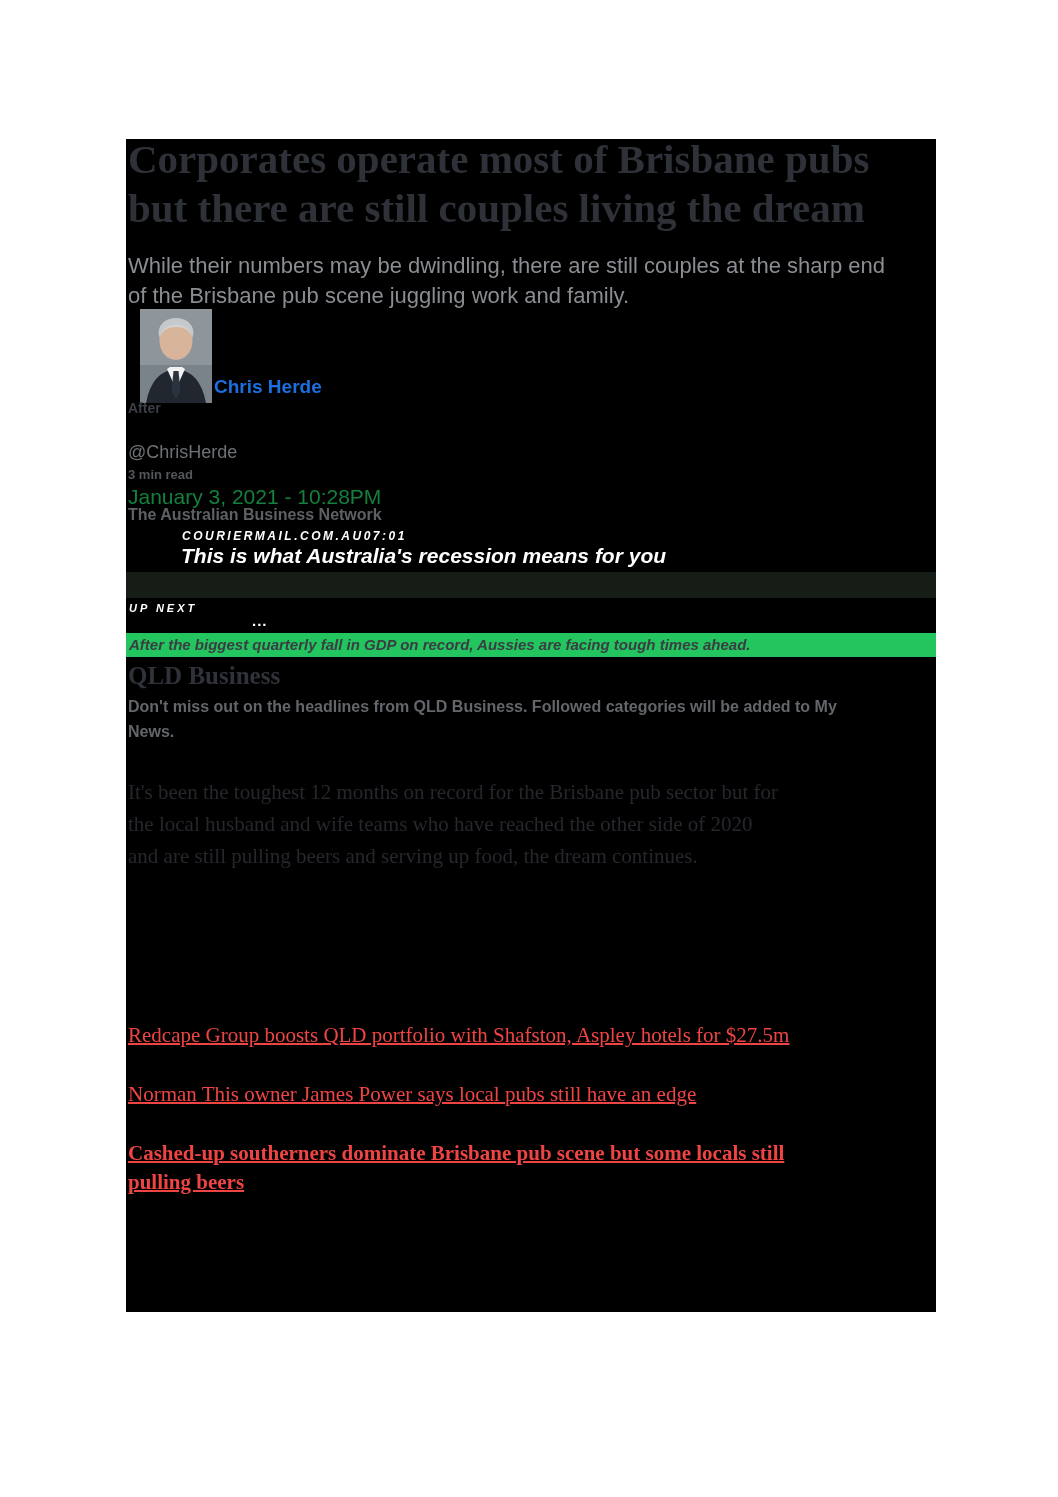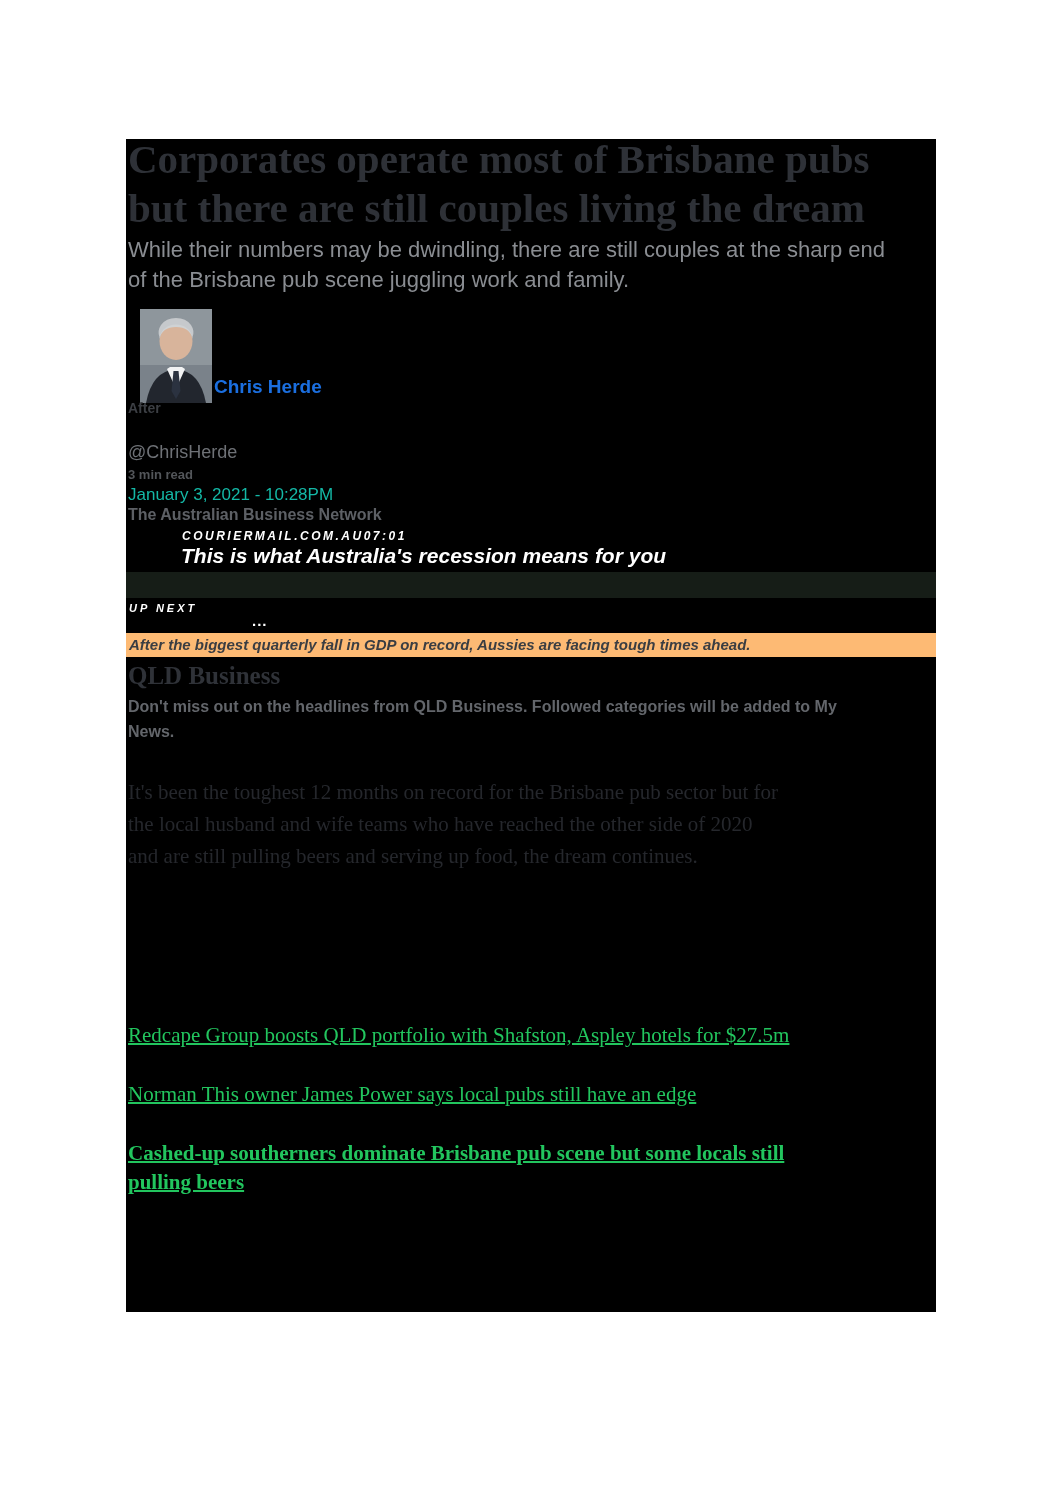--- a/index.html
+++ b/index.html
@@ -26,21 +26,21 @@
   .headline {
     left: 2px; top: -4px; width: 806px;
     font-family: "Liberation Serif", serif;
     font-weight: bold;
     font-size: 41px;
     line-height: 49px;
     color: #2e3137;
     letter-spacing: 0px;
   }
   .standfirst {
-    left: 2px; top: 96px; width: 800px;
+    left: 2px; top: 112px; width: 800px;
     font-size: 22px;
     line-height: 30px;
     color: #8a8d92;
   }
   .avatar {
     left: 14px; top: 170px; width: 72px; height: 94px;
     overflow: hidden;
     cursor: pointer;
   }
   .author-name {
@@ -65,22 +65,22 @@
     cursor: pointer;
   }
   .readtime {
     left: 2px; top: 328px;
     font-size: 13px;
     font-weight: bold;
     color: #53565a;
   }
   .pubdate {
     left: 2px; top: 346px;
-    font-size: 17px;
-    color: #14b8a6;
+    font-size: 21px;
+    color: #15803d;
   }
   .network {
     left: 2px; top: 367px;
     font-size: 16px;
     font-weight: bold;
     color: #5d6065;
   }
   .video {
     left: 0; top: 385px; width: 810px; height: 272px;
     cursor: pointer;
@@ -116,21 +116,21 @@
   .more {
     left: 126px; top: 88px;
     font-size: 15px;
     font-weight: bold;
     letter-spacing: 1px;
     color: #ffffff;
     cursor: pointer;
   }
   .vcaption {
     left: 0; top: 109px; width: 810px; height: 24px;
-    background: #fdba74;
+    background: #22c55e;
     color: #3a3d42;
     font-size: 15px;
     font-weight: bold;
     font-style: italic;
     line-height: 24px;
     padding-left: 3px;
     overflow: hidden;
   }
   .topic-title {
     left: 2px; top: 523px;
@@ -152,21 +152,21 @@
     font-size: 21px;
     line-height: 32px;
     color: #25272c;
   }
   .rlink {
     left: 2px; width: 800px;
     display: block;
     font-family: "Liberation Serif", serif;
     font-size: 21px;
     line-height: 29px;
-    color: #22c55e;
+    color: #ef4444;
     text-decoration: underline;
     text-decoration-thickness: 2px;
     cursor: pointer;
   }
   .l1 { top: 882px; }
   .l2 { top: 941px; }
   .l3 { top: 1000px; font-weight: bold; }
 </style>
 </head>
 <body>

